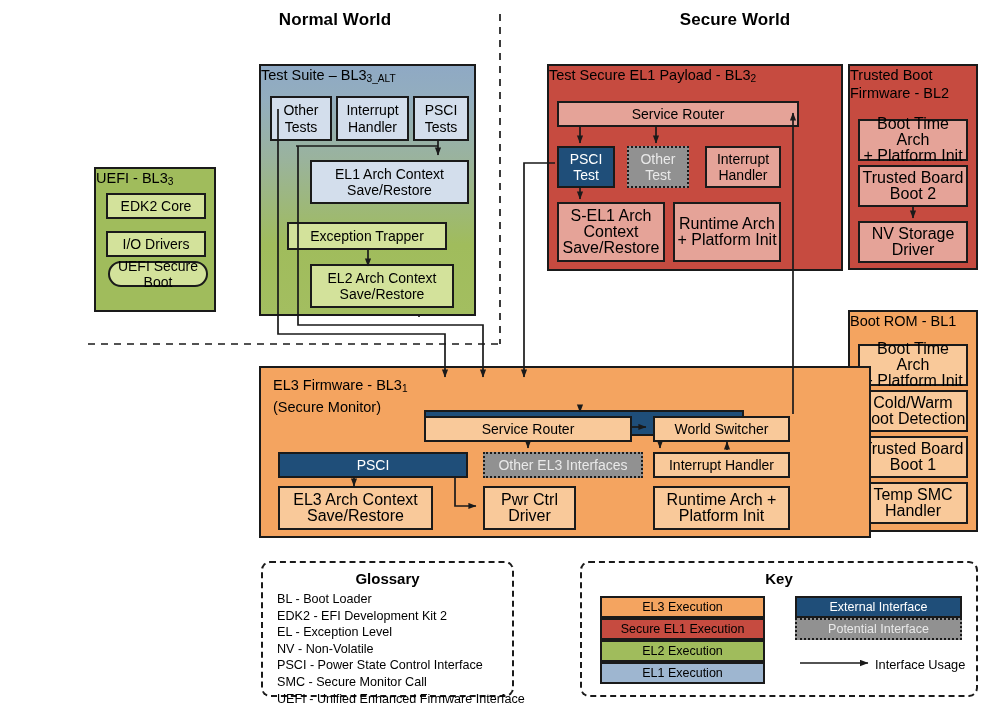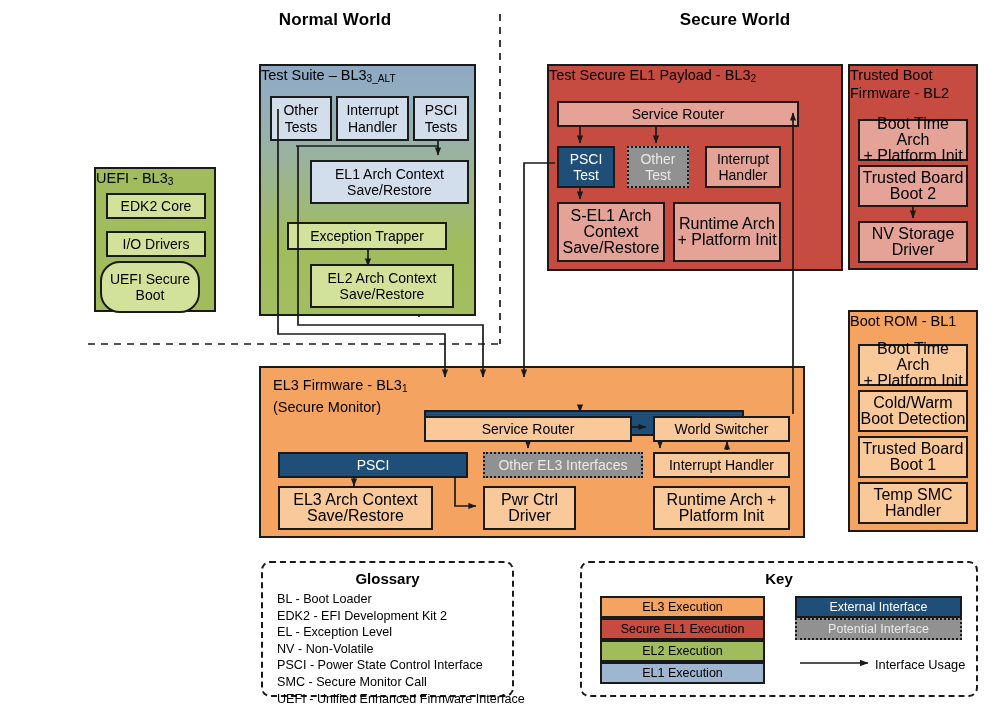--- a/index.html
+++ b/index.html
@@ -66,21 +66,21 @@
 
   <div class="abs world-title" style="left:250px;top:10px;width:170px;">Normal World</div>
   <div class="abs world-title" style="left:645px;top:10px;width:180px;">Secure World</div>
 
   <div class="abs group el2" style="left:94px;top:167px;width:122px;height:145px;">
     <div class="group-title">
       <span>UEFI - BL3</span><sub>3</sub>
     </div>
     <div class="abs box el2-lite" style="left:10px;top:24px;width:100px;height:26px;">EDK2 Core</div>
     <div class="abs box el2-lite" style="left:10px;top:62px;width:100px;height:26px;">I/O Drivers</div>
-    <div class="abs box el2-lite" style="left:4px;top:92px;width:100px;height:52px;border-radius:20px;">UEFI Secure<br>Boot</div>
+    <div class="abs box el2-lite" style="left:12px;top:92px;width:100px;height:26px;border-radius:20px;">UEFI Secure<br>Boot</div>
   </div>
 
   <div class="abs group testsuite-bg" style="left:259px;top:64px;width:217px;height:252px;">
     <div class="group-title">
       <span>Test Suite – BL3</span><sub>3_ALT</sub>
     </div>
     <div class="abs box el1-lite" style="left:9px;top:30px;width:62px;height:45px;">Other<br>Tests</div>
     <div class="abs box el1-lite" style="left:75px;top:30px;width:73px;height:45px;">Interrupt<br>Handler</div>
     <div class="abs box el1-lite" style="left:152px;top:30px;width:56px;height:45px;">PSCI<br>Tests</div>
     <div class="abs box el1-lite" style="left:49px;top:94px;width:159px;height:44px;">EL1 Arch Context<br>Save/Restore</div>
@@ -108,21 +108,21 @@
   </div>
 
   <div class="abs group el3" style="left:848px;top:310px;width:130px;height:222px;">
     <div class="group-title">Boot ROM - BL1</div>
     <div class="abs box sm el3-lite" style="left:8px;top:32px;width:110px;height:42px;">Boot Time Arch<br>+ Platform Init</div>
     <div class="abs box sm el3-lite" style="left:8px;top:78px;width:110px;height:42px;">Cold/Warm<br>Boot Detection</div>
     <div class="abs box sm el3-lite" style="left:8px;top:124px;width:110px;height:42px;">Trusted Board<br>Boot 1</div>
     <div class="abs box sm el3-lite" style="left:8px;top:170px;width:110px;height:42px;">Temp SMC<br>Handler</div>
   </div>
 
-  <div class="abs group el3" style="left:259px;top:366px;width:546px;height:172px;">
+  <div class="abs group el3" style="left:259px;top:366px;width:612px;height:172px;">
     <div class="abs" style="left:12px;top:8px;width:190px;font-size:14.5px;line-height:19px;">
       <span>EL3 Firmware - BL3</span><sub>1</sub><br>
       <span>(Secure Monitor)</span>
     </div>
     <div class="abs box ext" style="left:163px;top:14px;width:320px;height:26px;margin-top:28px;">SMC Interface</div>
     <div class="abs box el3-lite" style="left:163px;top:48px;width:208px;height:26px;">Service Router</div>
     <div class="abs box el3-lite" style="left:392px;top:48px;width:137px;height:26px;">World Switcher</div>
     <div class="abs box ext" style="left:17px;top:84px;width:190px;height:26px;">PSCI</div>
     <div class="abs box pot" style="left:222px;top:84px;width:160px;height:26px;">Other EL3 Interfaces</div>
     <div class="abs box el3-lite" style="left:392px;top:84px;width:137px;height:26px;">Interrupt Handler</div>

